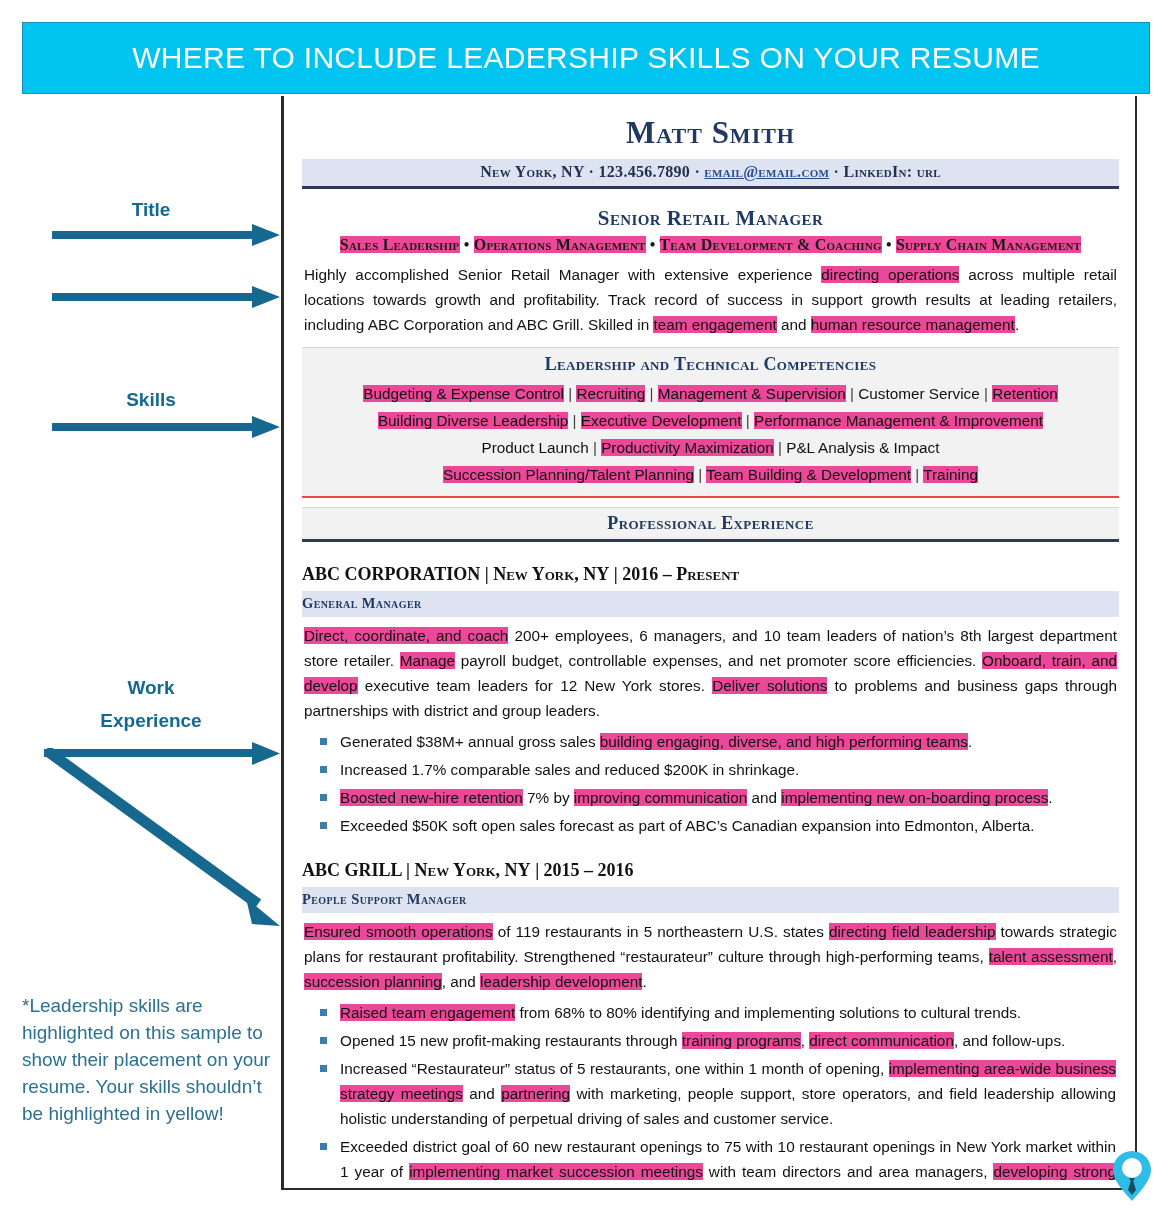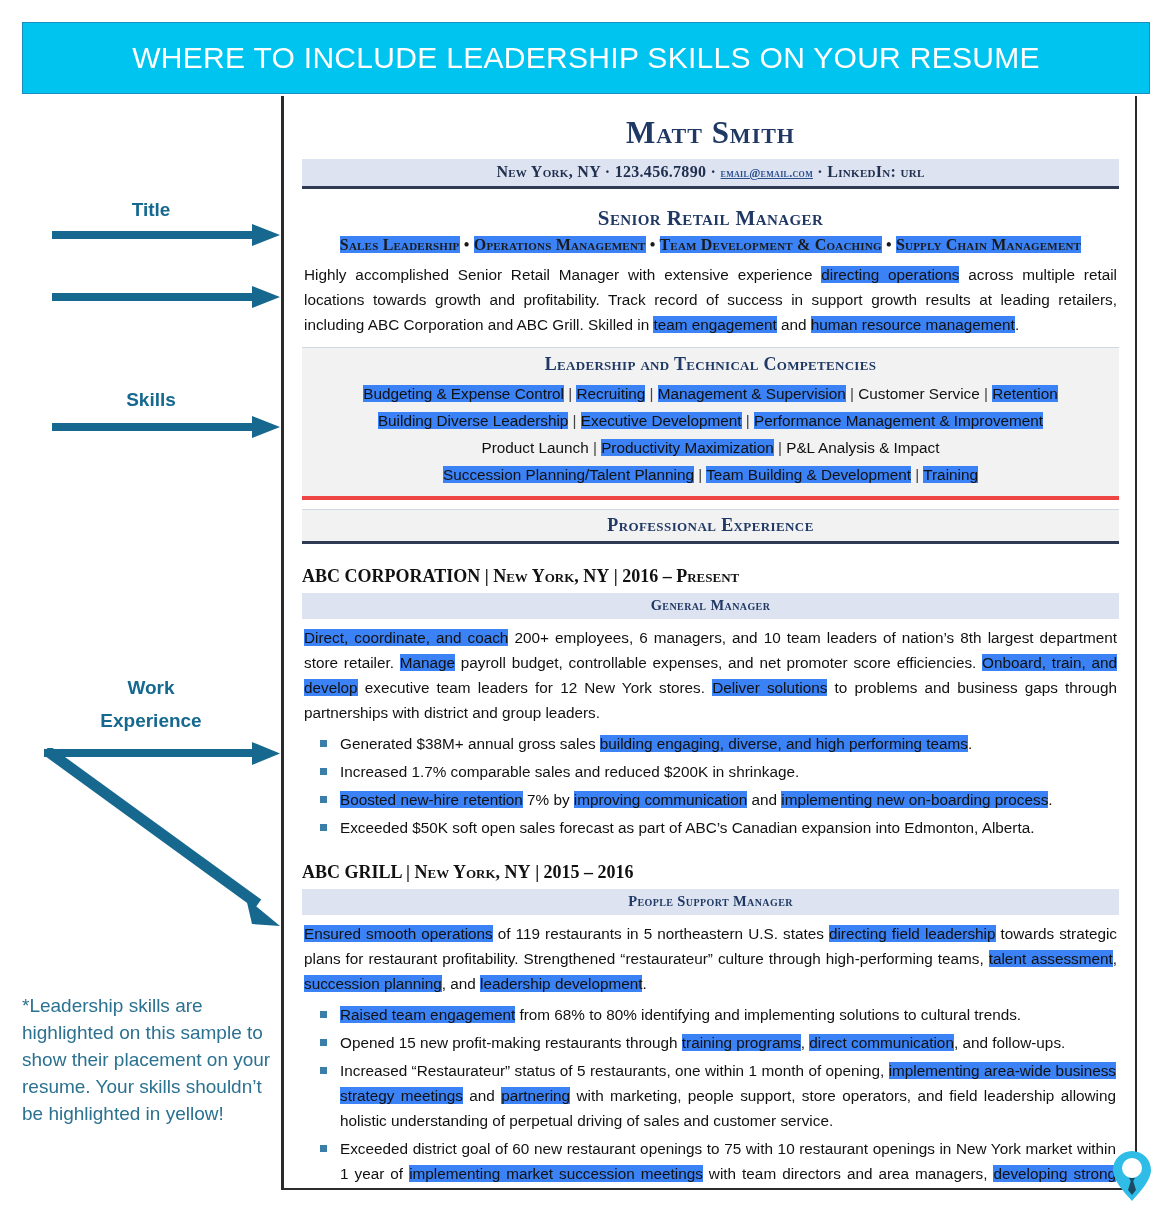--- a/index.html
+++ b/index.html
@@ -90,57 +90,57 @@
     font-variant: small-caps;
     font-weight: bold;
     font-size: 16px;
     color: #20304f;
     padding: 4px 0 5px 0;
     letter-spacing: 0.3px;
   }
   .contact-band a {
     color: #2a4f8f;
     text-decoration: underline;
-    font-size: 12px;
+    font-size: 16px;
   }
   .r-jobtitle {
     text-align: center;
     font-variant: small-caps;
     font-weight: bold;
     font-size: 21px;
     color: #1f3864;
     letter-spacing: 0.4px;
     margin: 17px 0 5px 0;
   }
   .r-specialties {
     text-align: center;
     font-variant: small-caps;
     font-weight: bold;
     font-size: 16px;
     color: #1a1a1a;
     letter-spacing: 0.2px;
     margin-bottom: 8px;
   }
 
-  .hl { background: #3b82f6; }
+  .hl { background: #ec4899; }
 
   .summary {
     font-family: "Liberation Sans", sans-serif;
     font-size: 15.3px;
     line-height: 25px;
     text-align: justify;
     color: #111;
     margin: 6px 2px 10px 2px;
   }
 
   
   .comp-block {
     background: #f2f2f2;
     border-top: 1px solid #cfd6e4;
-    border-bottom: 4px solid #ef4444;
+    border-bottom: 2px solid #ef4444;
     padding: 6px 6px 8px 6px;
     margin-bottom: 9px;
   }
   .comp-head {
     text-align: center;
     font-variant: small-caps;
     font-weight: bold;
     font-size: 18px;
     color: #1f3864;
     letter-spacing: 0.3px;
@@ -172,21 +172,20 @@
   .company-line {
     font-family: "Liberation Serif", serif;
     font-weight: bold;
     font-size: 18px;
     color: #111;
     margin: 22px 0 6px 0;
   }
   .company-line .sc { font-variant: small-caps; }
   .role-band {
     background: #dde3f0;
-    text-align: center;
     font-variant: small-caps;
     font-weight: bold;
     font-size: 14.5px;
     color: #1f3864;
     letter-spacing: 0.4px;
     padding: 4px 0 5px 0;
     margin-bottom: 6px;
   }
   .job-para {
     font-family: "Liberation Sans", sans-serif;

